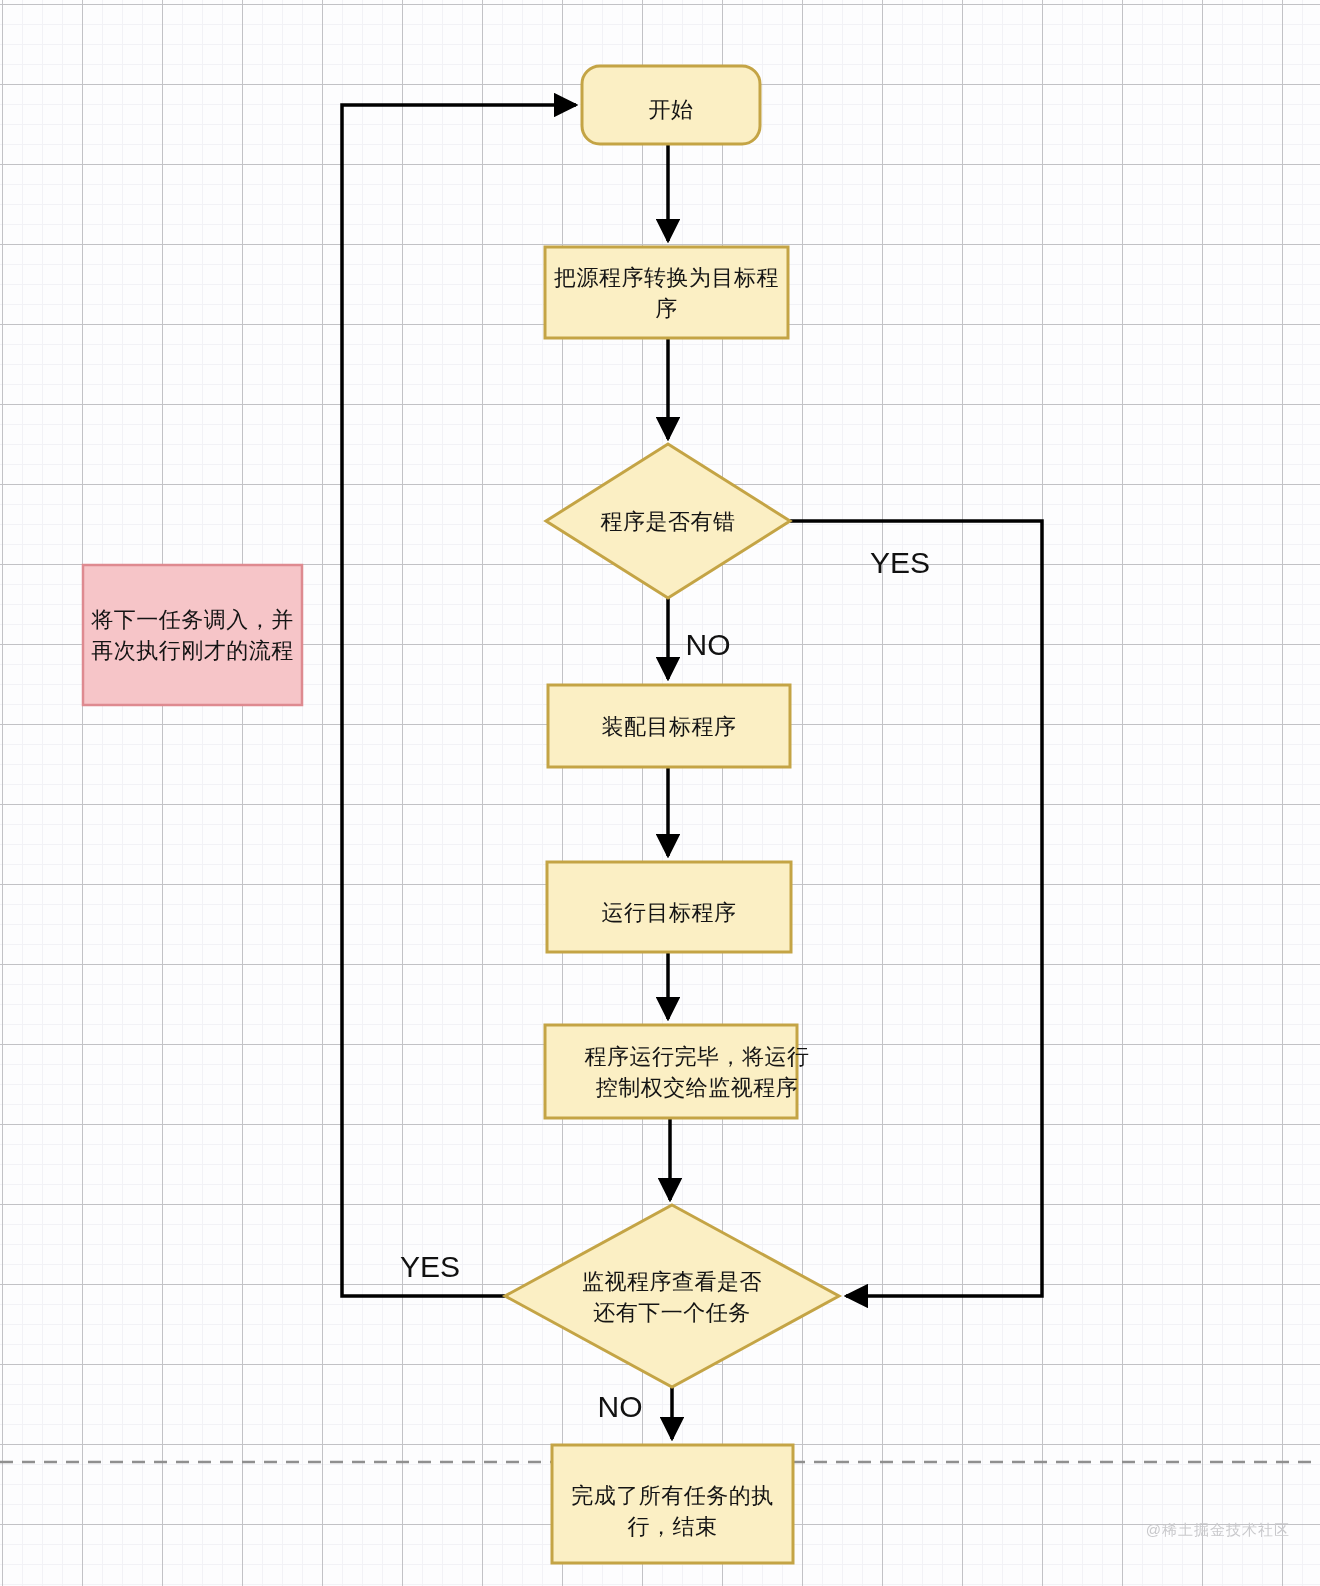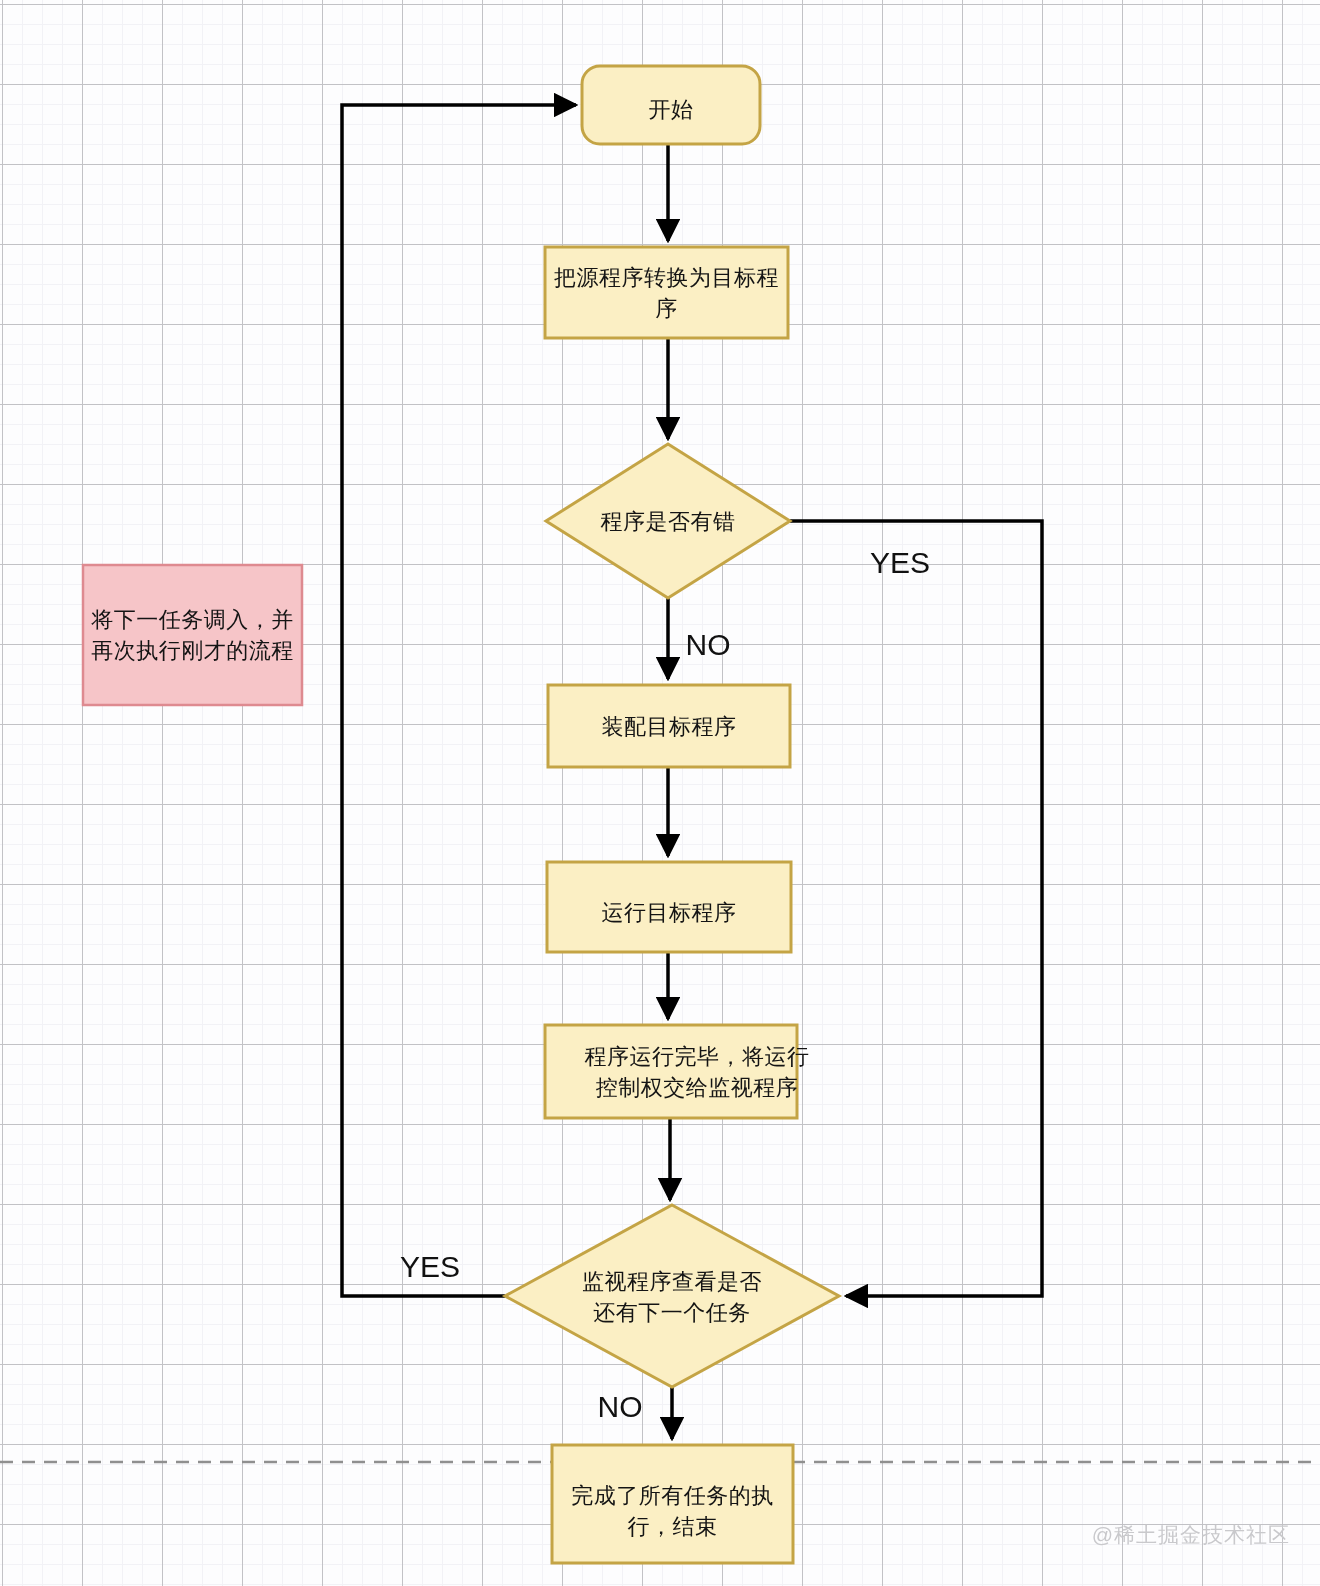--- a/index.html
+++ b/index.html
@@ -46,21 +46,21 @@
     justify-content: center;
     font-size: 30px;
     color: #111;
   }
   .watermark {
     position: absolute;
     left: 1080px;
     top: 1521px;
     width: 210px;
     text-align: right;
-    font-size: 21px;
+    font-size: 15px;
     color: #c9c9cc;
     letter-spacing: 1px;
   }
 </style>
 </head>
 <body>
 
 <div class="canvas">
 
   <svg class="layer" viewBox="0 0 1320 1586" xmlns="http://www.w3.org/2000/svg">

